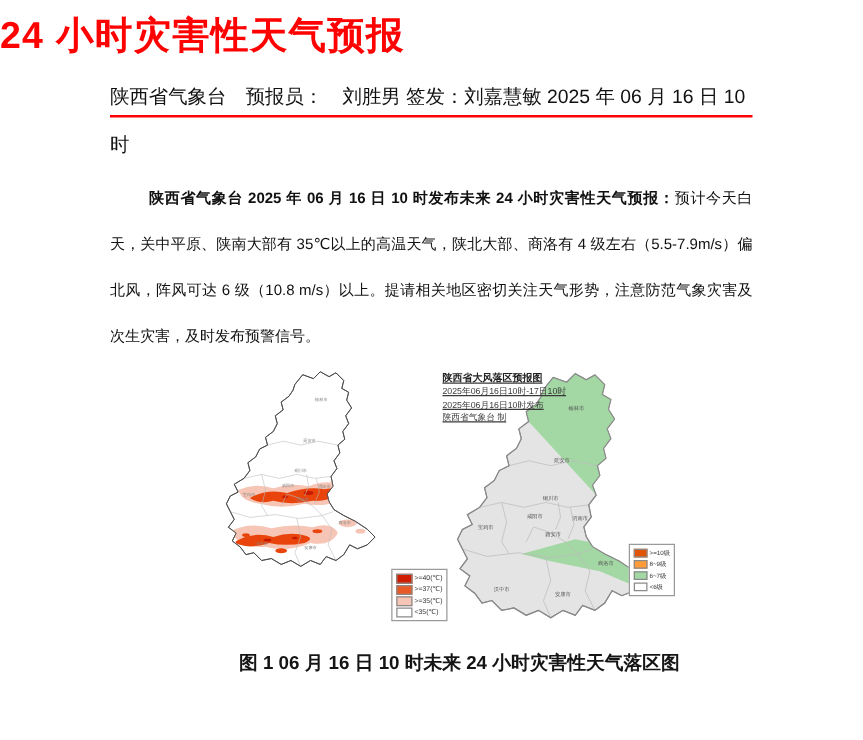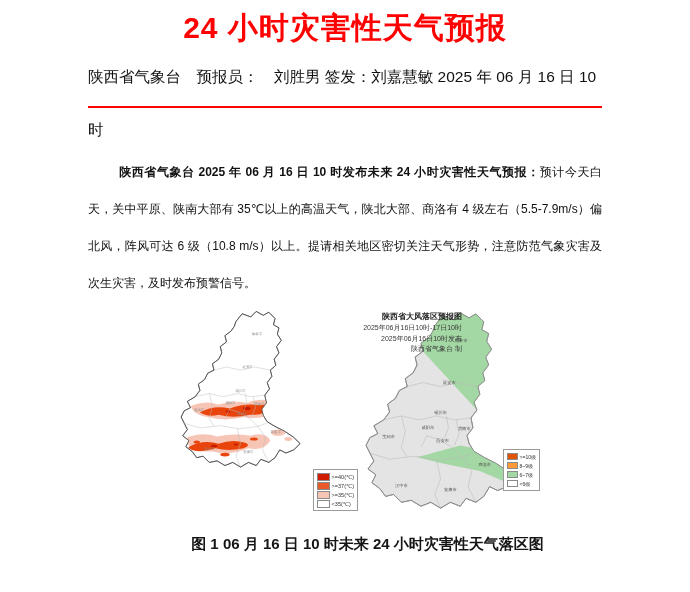--- a/index.html
+++ b/index.html
@@ -1,33 +1,33 @@
 <!DOCTYPE html>
 <html><head>
 <meta charset="utf-8">
 <style>
   html,body{margin:0;padding:0;background:#fff;}
   .page{position:relative;width:690px;height:592px;background:#ffffff;overflow:hidden;
         font-family:"Liberation Sans","DejaVu Sans",sans-serif;color:#151515;}
-  .doc-title{margin:8px 0 0;text-align:center;font-size:30px;font-weight:bold;
+  .doc-title{margin:8px 0 0;font-size:30px;font-weight:bold;
              color:#fe0202;letter-spacing:1px;}
   .meta{margin:18px 88px 0;font-size:15.5px;color:#111;}
-  .meta-line1{padding-bottom:18px;border-bottom:2px solid #fe0202;}
+  .meta-line1{padding-bottom:4px;border-bottom:2px solid #fe0202;}
   .meta-line2{margin-top:12px;}
   .body-text{margin:13px 88px 0;font-size:12px;line-height:37px;text-align:justify;
              text-indent:2.6em;color:#111;}
   .lead{font-weight:bold;}
   .maps-row{position:relative;height:216px;margin-top:5px;}
   .map-block{position:absolute;top:0;}
   .map-left{left:128px;width:232px;height:216px;}
   .map-right{left:352px;width:192px;height:216px;}
   .map-header{font-size:7px;line-height:1.5;color:#3a3a3a;}
   .map-left .map-header{text-align:center;margin-top:2px;}
   .map-title{font-size:8px;font-weight:bold;color:#222;}
-  .map-right .map-header{position:absolute;left:2px;top:4px;text-align:right;z-index:2;width:108px;}
+  .map-right .map-header{position:absolute;left:2px;top:4px;text-align:left;z-index:2;width:108px;text-decoration:underline;}
   .map-svg{display:block;}
   .temp-svg{height:166px;width:133px;margin:2px auto 0;}
   .wind-svg{position:absolute;left:10px;top:3px;height:208px;width:167px;}
   .city-labels text{font-size:4.3px;text-anchor:middle;}
   .city-labels.light text{fill:#8a8a8a;}
   .city-labels.dark text{fill:#555555;}
   .legend{position:absolute;background:#fff;border:1px solid #9a9a9a;padding:2px 3px;z-index:3;}
   .legend-row{display:flex;align-items:center;gap:2px;height:9px;}
   .legend-swatch{width:11px;height:6px;border:1px solid #8a8a8a;display:inline-block;flex:none;}
   .legend-label{font-size:5.5px;color:#333;white-space:nowrap;}

